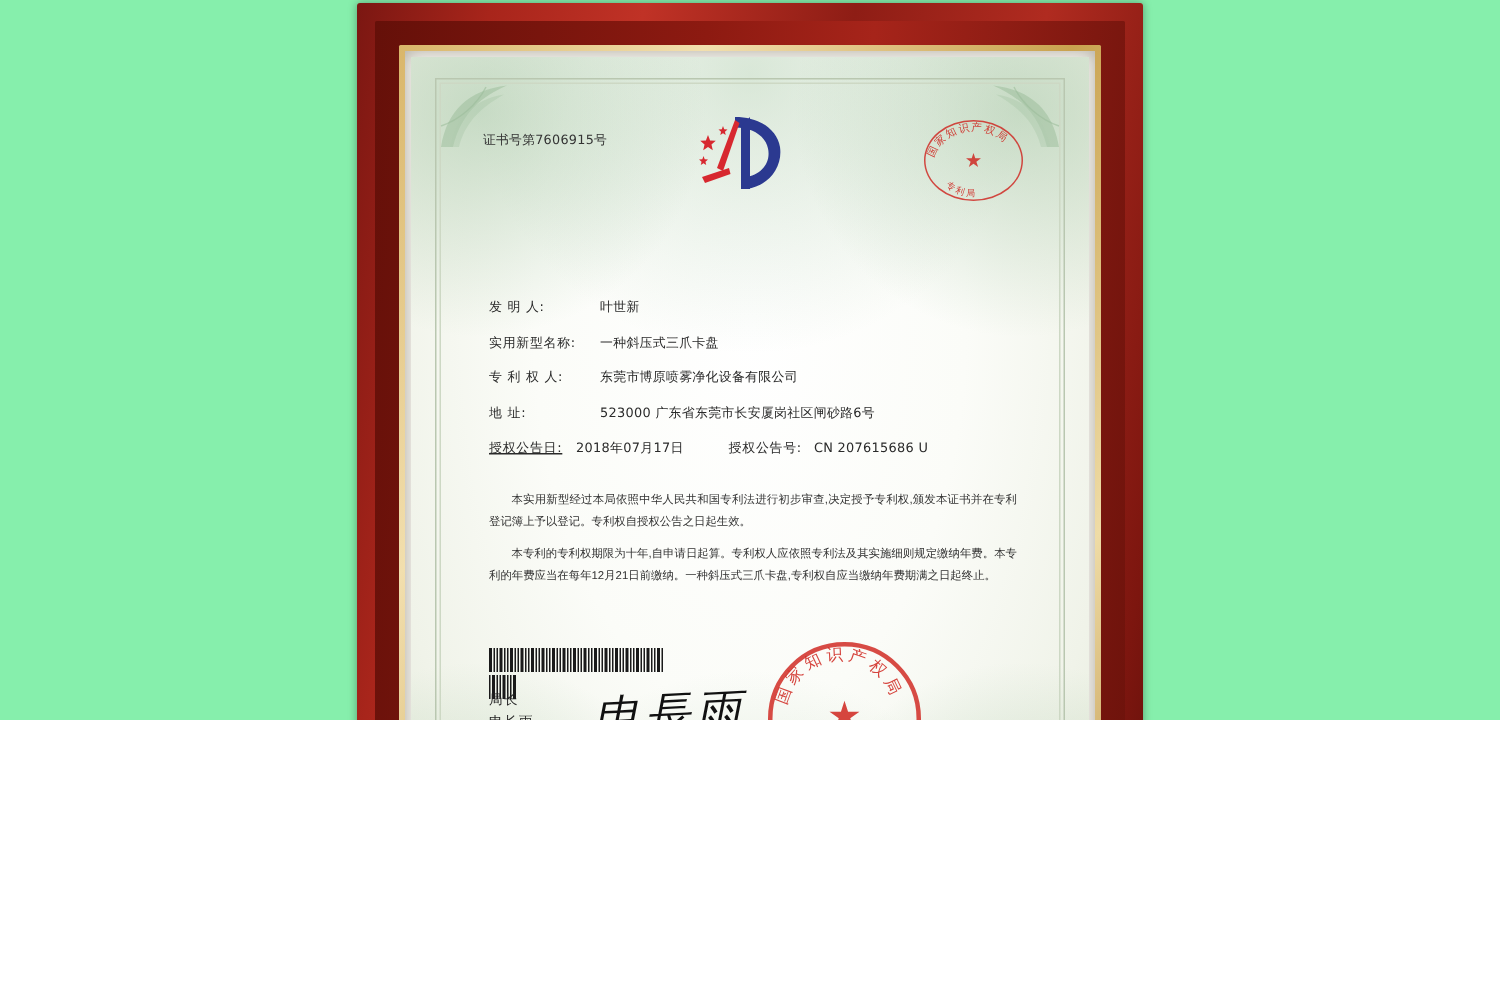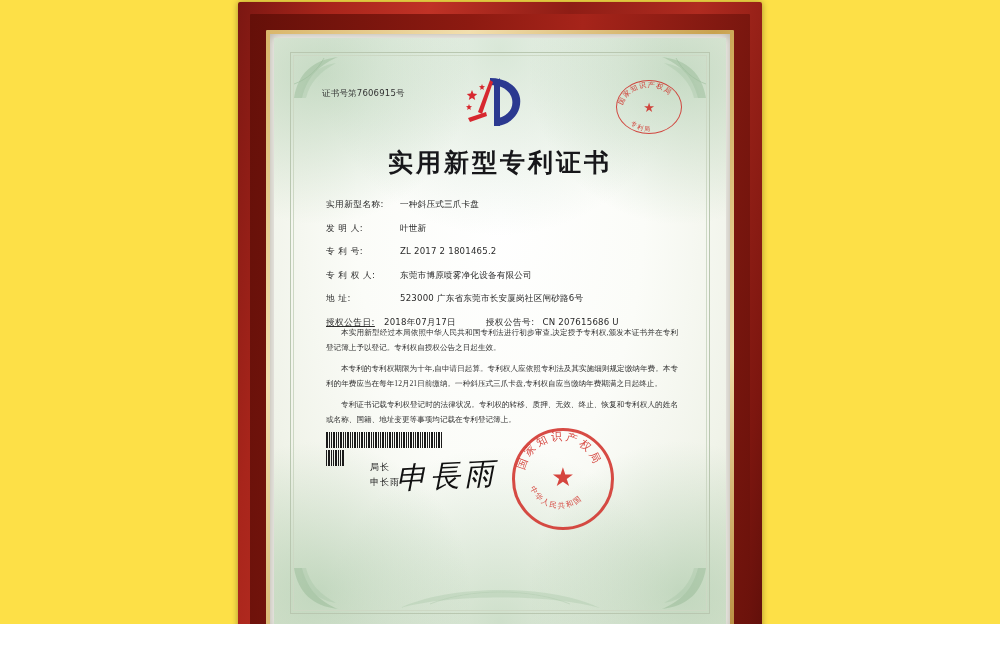--- a/index.html
+++ b/index.html
@@ -7,22 +7,22 @@
     padding: 0;
     width: 1000px;
     height: 666px;
     background: #ffffff;
     font-family: "Liberation Sans", sans-serif;
   }
 
   #stage {
     position: relative;
     width: 1000px;
-    height: 624px;
-    background: #fde047;
+    height: 480px;
+    background: #86efac;
     overflow: hidden;
   }
 
   
   .frame-outer {
     position: absolute;
     left: 238px;
     top: 2px;
     width: 524px;
     height: 662px;
@@ -217,21 +217,21 @@
   }
   .field-row.dual .field-label { width: 58px; flex: 0 0 58px; text-decoration: underline; }
   .field-row.dual .field-value { margin-right: 30px; }
   .field-row.dual .field-label2 { flex: 0 0 auto; margin-right: 8px; letter-spacing: .5px;}
 
   .body-text {
     position: absolute;
     left: 22px;
     top: 262px;
     width: 352px;
-    font-family: Liberation Serif, serif;
+    font-family: Liberation Sans, sans-serif;
     font-size: 7.6px;
     line-height: 14.5px;
     color: #323232;
     text-align: justify;
   }
   .body-text p {
     margin: 0 0 7px 0;
     text-indent: 15px;
   }
 
@@ -254,21 +254,20 @@
 
   .sign-block {
     position: absolute;
     left: 22px;
     top: 396px;
     font-family: "DejaVu Sans", sans-serif;
     font-size: 9px;
     line-height: 15px;
     letter-spacing: 1px;
     color: #242424;
-    margin-left: 44px;
   }
 
   .signature {
     position: absolute;
     left: 92px;
     top: 392px;
     font-family: "DejaVu Serif", serif;
     font-size: 30px;
     font-style: italic;
     color: #111;
@@ -378,55 +377,49 @@
           <text font-size="7" letter-spacing="1.2" fill="#cf2a24">
             <textPath href="#arcTop" startOffset="6%">国家知识产权局</textPath>
           </text>
           <text font-size="6" letter-spacing="1.5" fill="#cf2a24">
             <textPath href="#arcBot" startOffset="22%">专利局</textPath>
           </text>
         </svg>
         <div class="inner-star">★</div>
       </div>
 
-      <div class="title">实用新型专利证书</div>
 
       <div class="fields">
-        <div class="field-row">
-          <div class="field-label">实用新型名称:</div>
-          <div class="field-value">一种斜压式三爪卡盘</div>
-        </div>
         <div class="field-row">
           <div class="field-label">发 明 人:</div>
           <div class="field-value">叶世新</div>
         </div>
         <div class="field-row">
-          <div class="field-label">专 利 号:</div>
-          <div class="field-value">ZL 2017 2 1801465.2</div>
+          <div class="field-label">实用新型名称:</div>
+          <div class="field-value">一种斜压式三爪卡盘</div>
         </div>
         <div class="field-row">
           <div class="field-label">专 利 权 人:</div>
           <div class="field-value">东莞市博原喷雾净化设备有限公司</div>
         </div>
         <div class="field-row">
           <div class="field-label">地      址:</div>
           <div class="field-value">523000 广东省东莞市长安厦岗社区闸砂路6号</div>
         </div>
         <div class="field-row dual">
           <div class="field-label">授权公告日:</div>
           <div class="field-value">2018年07月17日</div>
           <div class="field-label2">授权公告号:</div>
           <div class="field-value">CN 207615686 U</div>
         </div>
       </div>
 
       <div class="body-text">
         <p>本实用新型经过本局依照中华人民共和国专利法进行初步审查,决定授予专利权,颁发本证书并在专利登记簿上予以登记。专利权自授权公告之日起生效。</p>
         <p>本专利的专利权期限为十年,自申请日起算。专利权人应依照专利法及其实施细则规定缴纳年费。本专利的年费应当在每年12月21日前缴纳。一种斜压式三爪卡盘,专利权自应当缴纳年费期满之日起终止。</p>
-        <p>专利证书记载专利权登记时的法律状况。专利权的转移、质押、无效、终止、恢复和专利权人的姓名或名称、国籍、地址变更等事项均记载在专利登记簿上。</p>
       </div>
 
       <div class="barcode" id="barcode"><span style="width:2px"></span><span style="width:1px"></span><span style="width:1px"></span><span style="width:2px"></span><span style="width:1px"></span><span style="width:1px"></span><span style="width:2px"></span><span style="width:1px"></span><span style="width:1px"></span><span style="width:2px"></span><span style="width:1px"></span><span style="width:1px"></span><span style="width:2px"></span><span style="width:1px"></span><span style="width:1px"></span><span style="width:2px"></span><span style="width:1px"></span><span style="width:1px"></span><span style="width:2px"></span><span style="width:1px"></span><span style="width:1px"></span><span style="width:2px"></span><span style="width:1px"></span><span style="width:1px"></span><span style="width:2px"></span><span style="width:1px"></span><span style="width:1px"></span><span style="width:2px"></span><span style="width:1px"></span><span style="width:1px"></span><span style="width:2px"></span><span style="width:1px"></span><span style="width:1px"></span><span style="width:2px"></span><span style="width:1px"></span><span style="width:1px"></span><span style="width:2px"></span><span style="width:1px"></span><span style="width:1px"></span><span style="width:2px"></span><span style="width:1px"></span><span style="width:1px"></span><span style="width:2px"></span><span style="width:1px"></span><span style="width:1px"></span><span style="width:2px"></span><span style="width:1px"></span><span style="width:1px"></span><span style="width:2px"></span><span style="width:1px"></span><span style="width:1px"></span><span style="width:2px"></span><span style="width:1px"></span><span style="width:1px"></span><span style="width:2px"></span><span style="width:1px"></span><span style="width:1px"></span><span style="width:2px"></span></div>
 
       <div class="sign-block">
         <div>局长</div>
         <div>申长雨</div>
       </div>
 
       <div class="signature">申長雨</div>

